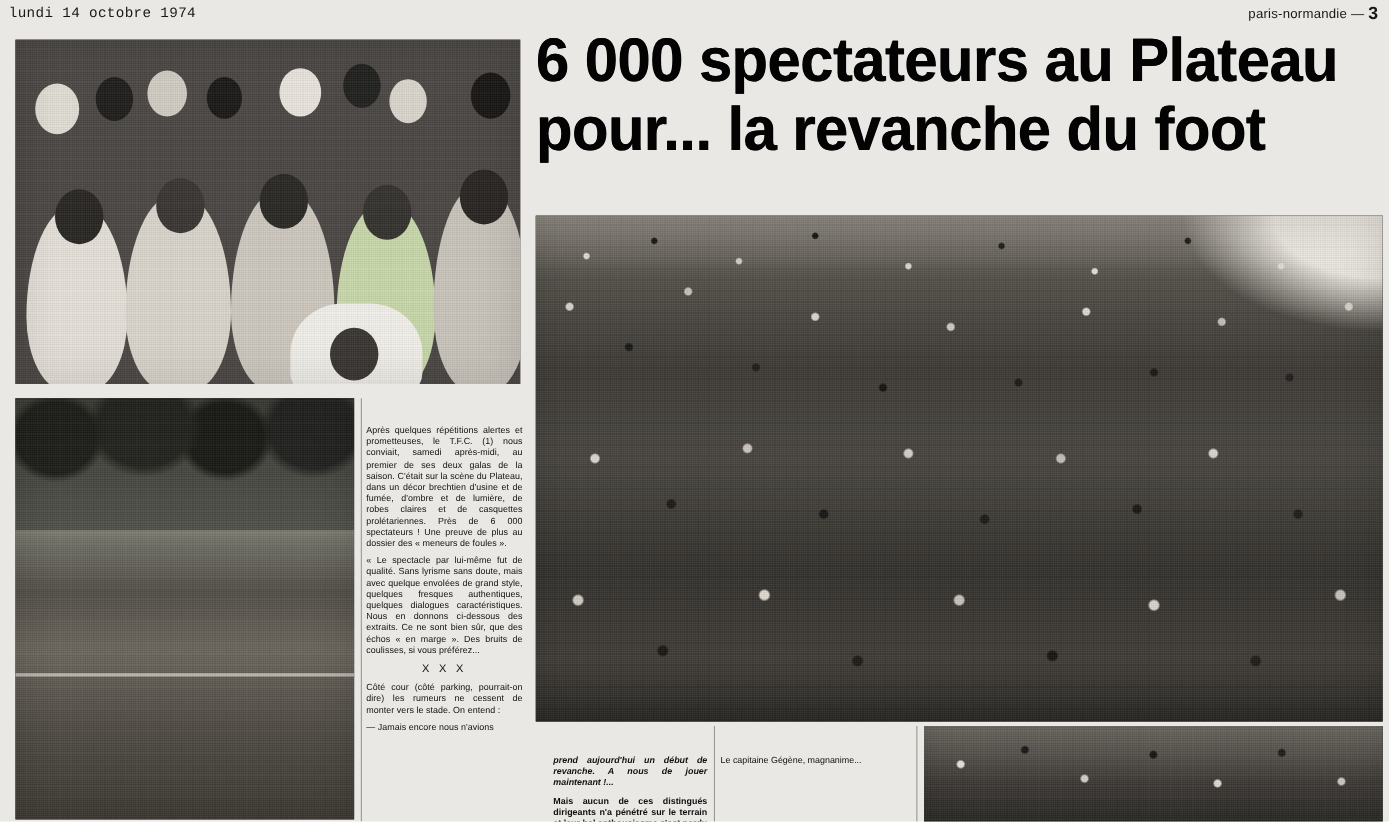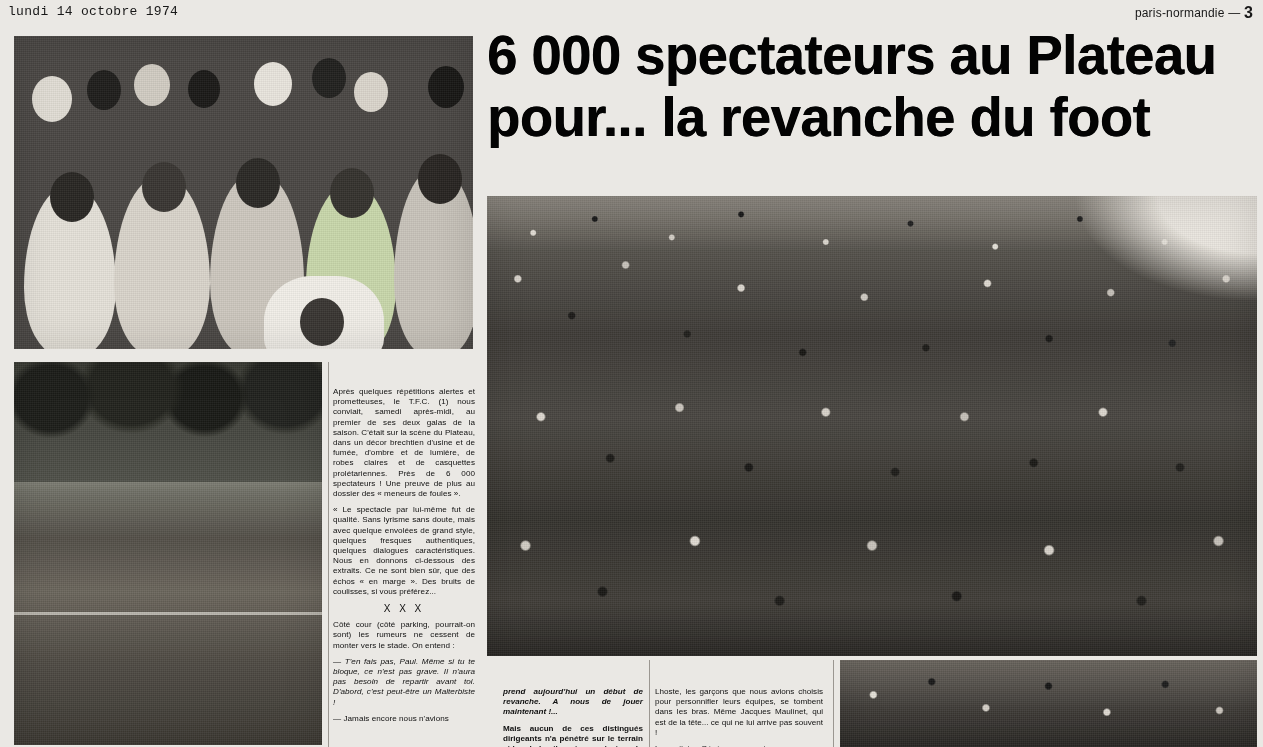--- a/index.html
+++ b/index.html
@@ -315,28 +315,26 @@
   </div>
 
   <div class="rule-v" style="left:328px; top:362px; height:385px;"></div>
   <div class="rule-v" style="left:649px; top:660px; height:87px;"></div>
   <div class="rule-v" style="left:833px; top:660px; height:87px;"></div>
 
   <div class="col" id="col-1">
     <p>Après quelques répétitions alertes et prometteuses, le T.F.C. (1) nous conviait, samedi après-midi, au premier de ses deux galas de la saison. C'était sur la scène du Plateau, dans un décor brechtien d'usine et de fumée, d'ombre et de lumière, de robes claires et de casquettes prolétariennes. Près de 6 000 spectateurs ! Une preuve de plus au dossier des « meneurs de foules ».</p>
     <p>« Le spectacle par lui-même fut de qualité. Sans lyrisme sans doute, mais avec quelque envolées de grand style, quelques fresques authentiques, quelques dialogues caractéristiques. Nous en donnons ci-dessous des extraits. Ce ne sont bien sûr, que des échos « en marge ». Des bruits de coulisses, si vous préférez...</p>
     <p class="xxx">X X X</p>
-    <p>Côté cour (côté parking, pourrait-on sont) les rumeurs ne cessent de monter vers le stade. On entend :</p>
-    <p class="ital">— T'en fais pas, Paul. Même si tu te bloque, ce n'est pas grave. Il n'aura pas besoin de repartir avant toi. D'abord, c'est peut-être un Malterbiste !</p>
+    <p>Côté cour (côté parking, pourrait-on dire) les rumeurs ne cessent de monter vers le stade. On entend :</p>
     <p>— Jamais encore nous n'avions</p>
   </div>
 
   <div class="col" id="col-2">
     <p class="ital">prend aujourd'hui un début de revanche. A nous de jouer maintenant !...</p>
     <p>Mais aucun de ces distingués dirigeants n'a pénétré sur le terrain et leur bel enthousiasme s'est perdu bientôt dans le brouhaha de l'affrontement.</p>
   </div>
 
   <div class="col" id="col-3">
-    <p>Lhoste, les garçons que nous avions choisis pour personnifier leurs équipes, se tombent dans les bras. Même Jacques Maulinet, qui est de la tête... ce qui ne lui arrive pas souvent !</p>
     <p>Le capitaine Gégène, magnanime...</p>
   </div>
 
 </div>
 
 </body></html>

